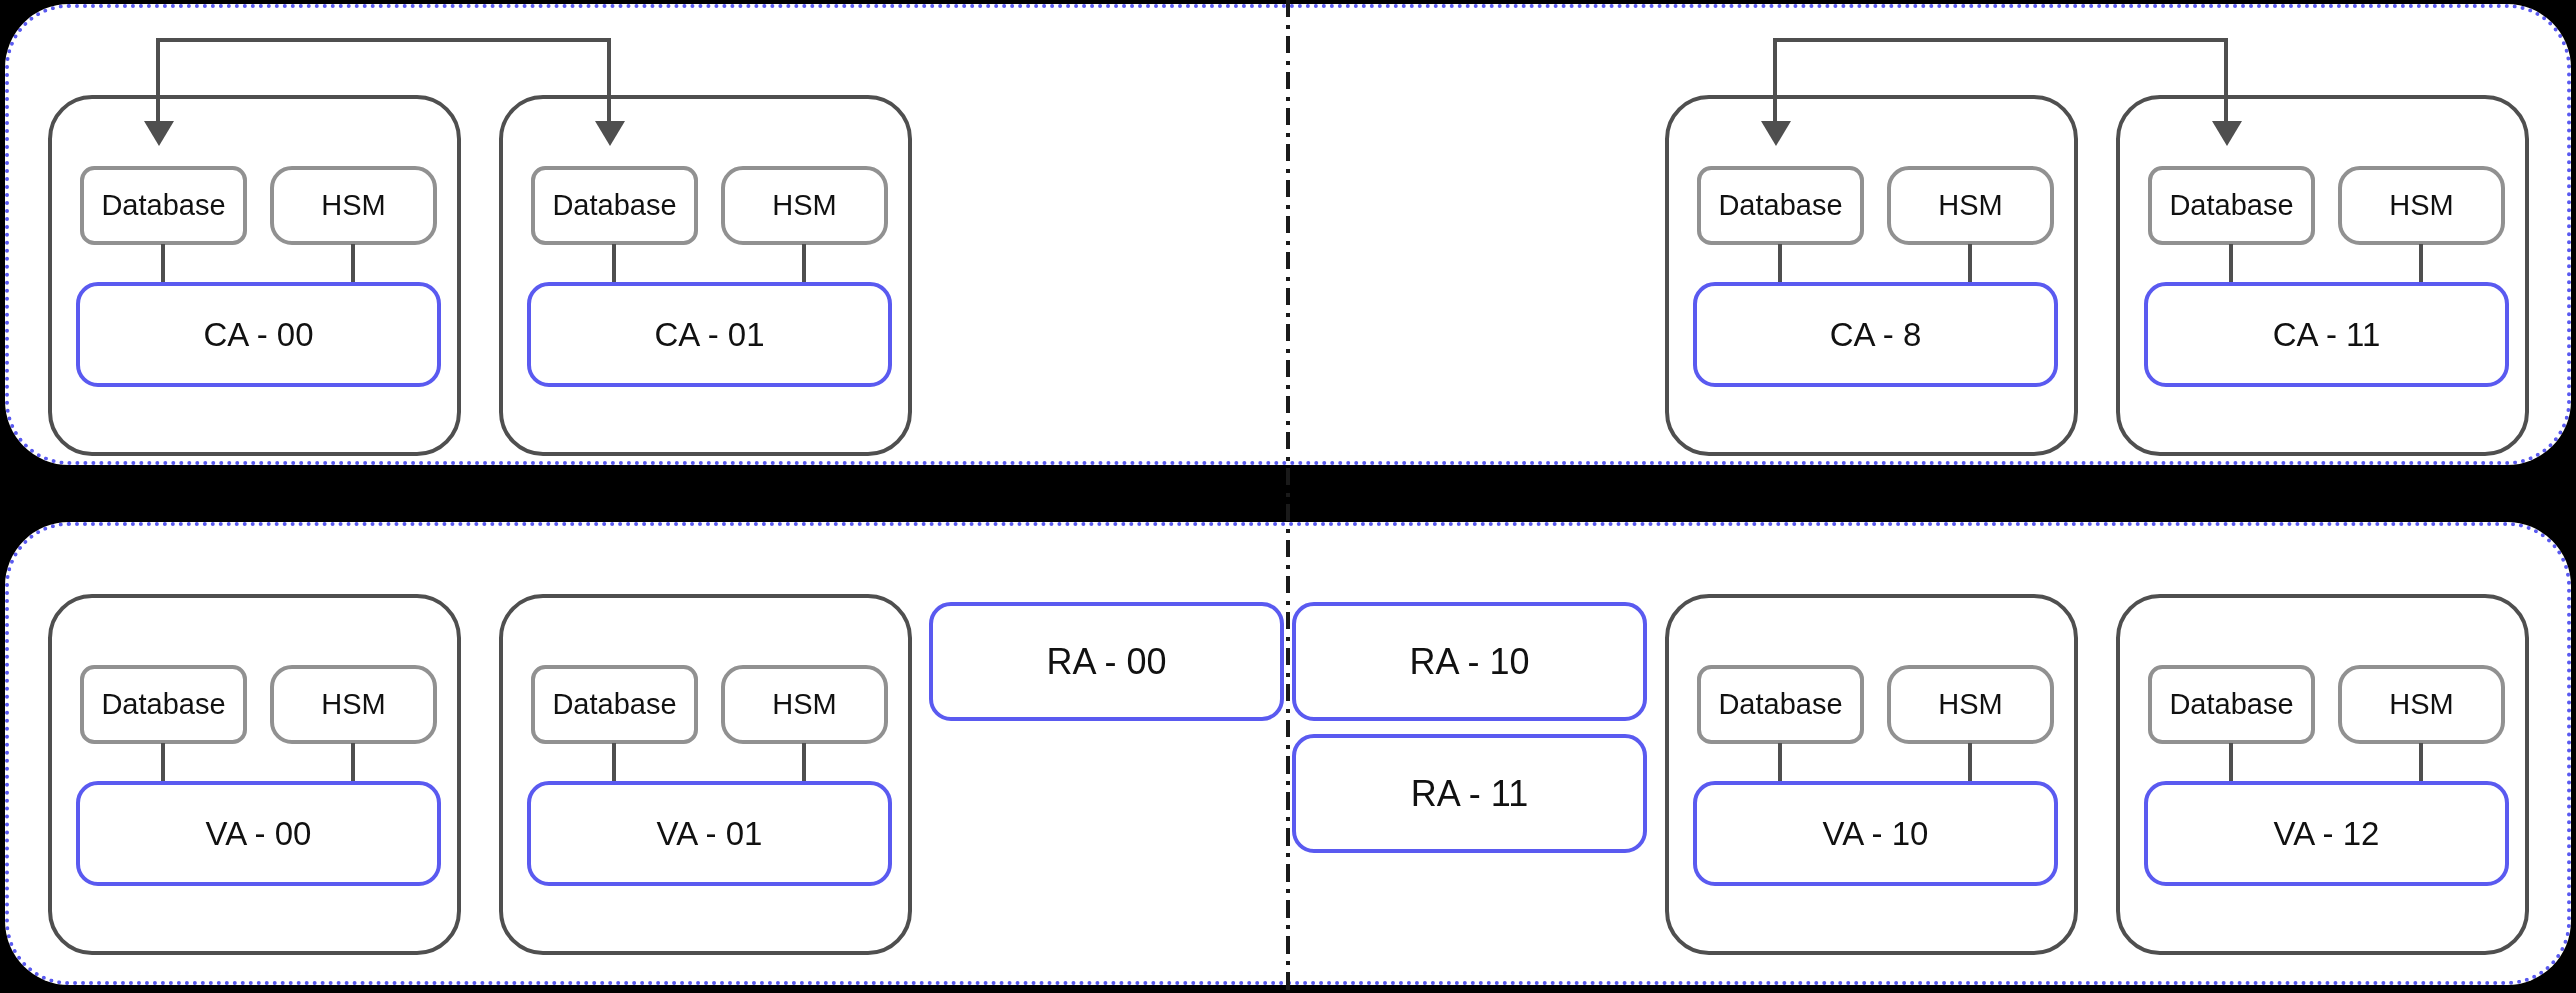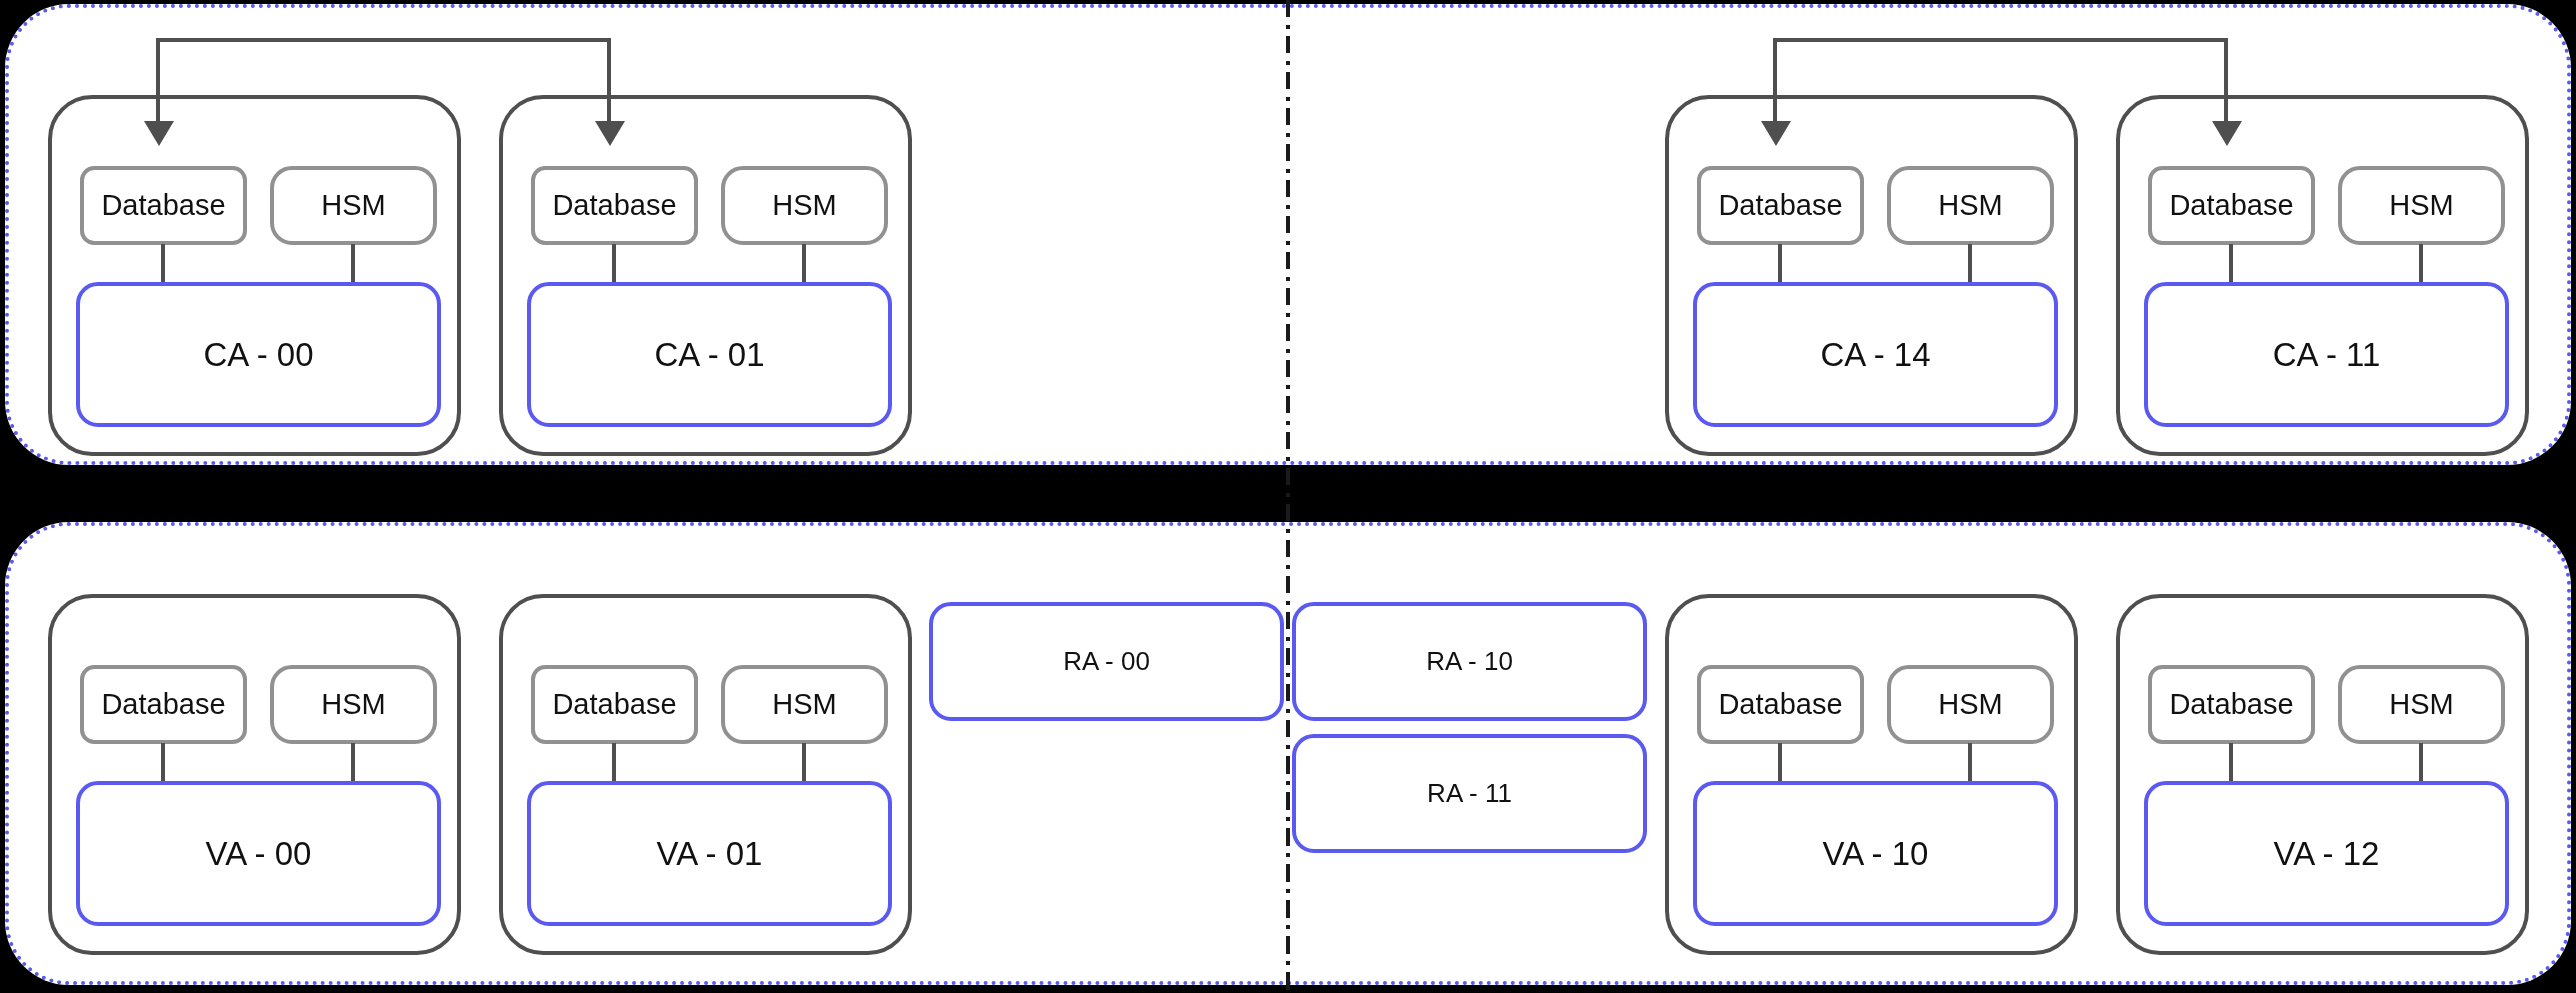--- a/index.html
+++ b/index.html
@@ -77,37 +77,37 @@
     top: 145px;
     background: #4f4f4f;
   }
   .stub.s-db  { left: 109px; }
   .stub.s-hsm { left: 299px; }
 
   
   .agency {
     position: absolute;
     left: 24px; top: 183px;
-    width: 365px; height: 145px;
+    width: 365px; height: 105px;
     border: 4px solid #5a5af0;
     border-radius: 22px;
     background: #ffffff;
     display: flex; align-items: center; justify-content: center;
     font-size: 33px; color: #111111;
   }
 
   
   .ra {
     position: absolute;
     width: 355px; height: 119px;
     border: 4px solid #5a5af0;
     border-radius: 22px;
     background: #ffffff;
     display: flex; align-items: center; justify-content: center;
-    font-size: 26px; color: #111111;
+    font-size: 36px; color: #111111;
   }
 
   
   .link-h {
     position: absolute;
     height: 4px;
     background: #4f4f4f;
   }
   .link-v {
     position: absolute;
@@ -177,21 +177,21 @@
   <div class="group" style="left:1665px; top:79px">
     <div class="comp db">
       <span class="lbl">Database</span>
     </div>
     <div class="comp hsm">
       <span class="lbl">HSM</span>
     </div>
     <div class="stub s-db"></div>
     <div class="stub s-hsm"></div>
     <div class="agency">
-      <span class="lbl">CA - 14</span>
+      <span class="lbl">CA - 8</span>
     </div>
   </div>
 
   <div class="group" style="left:2116px; top:79px">
     <div class="comp db">
       <span class="lbl">Database</span>
     </div>
     <div class="comp hsm">
       <span class="lbl">HSM</span>
     </div>

